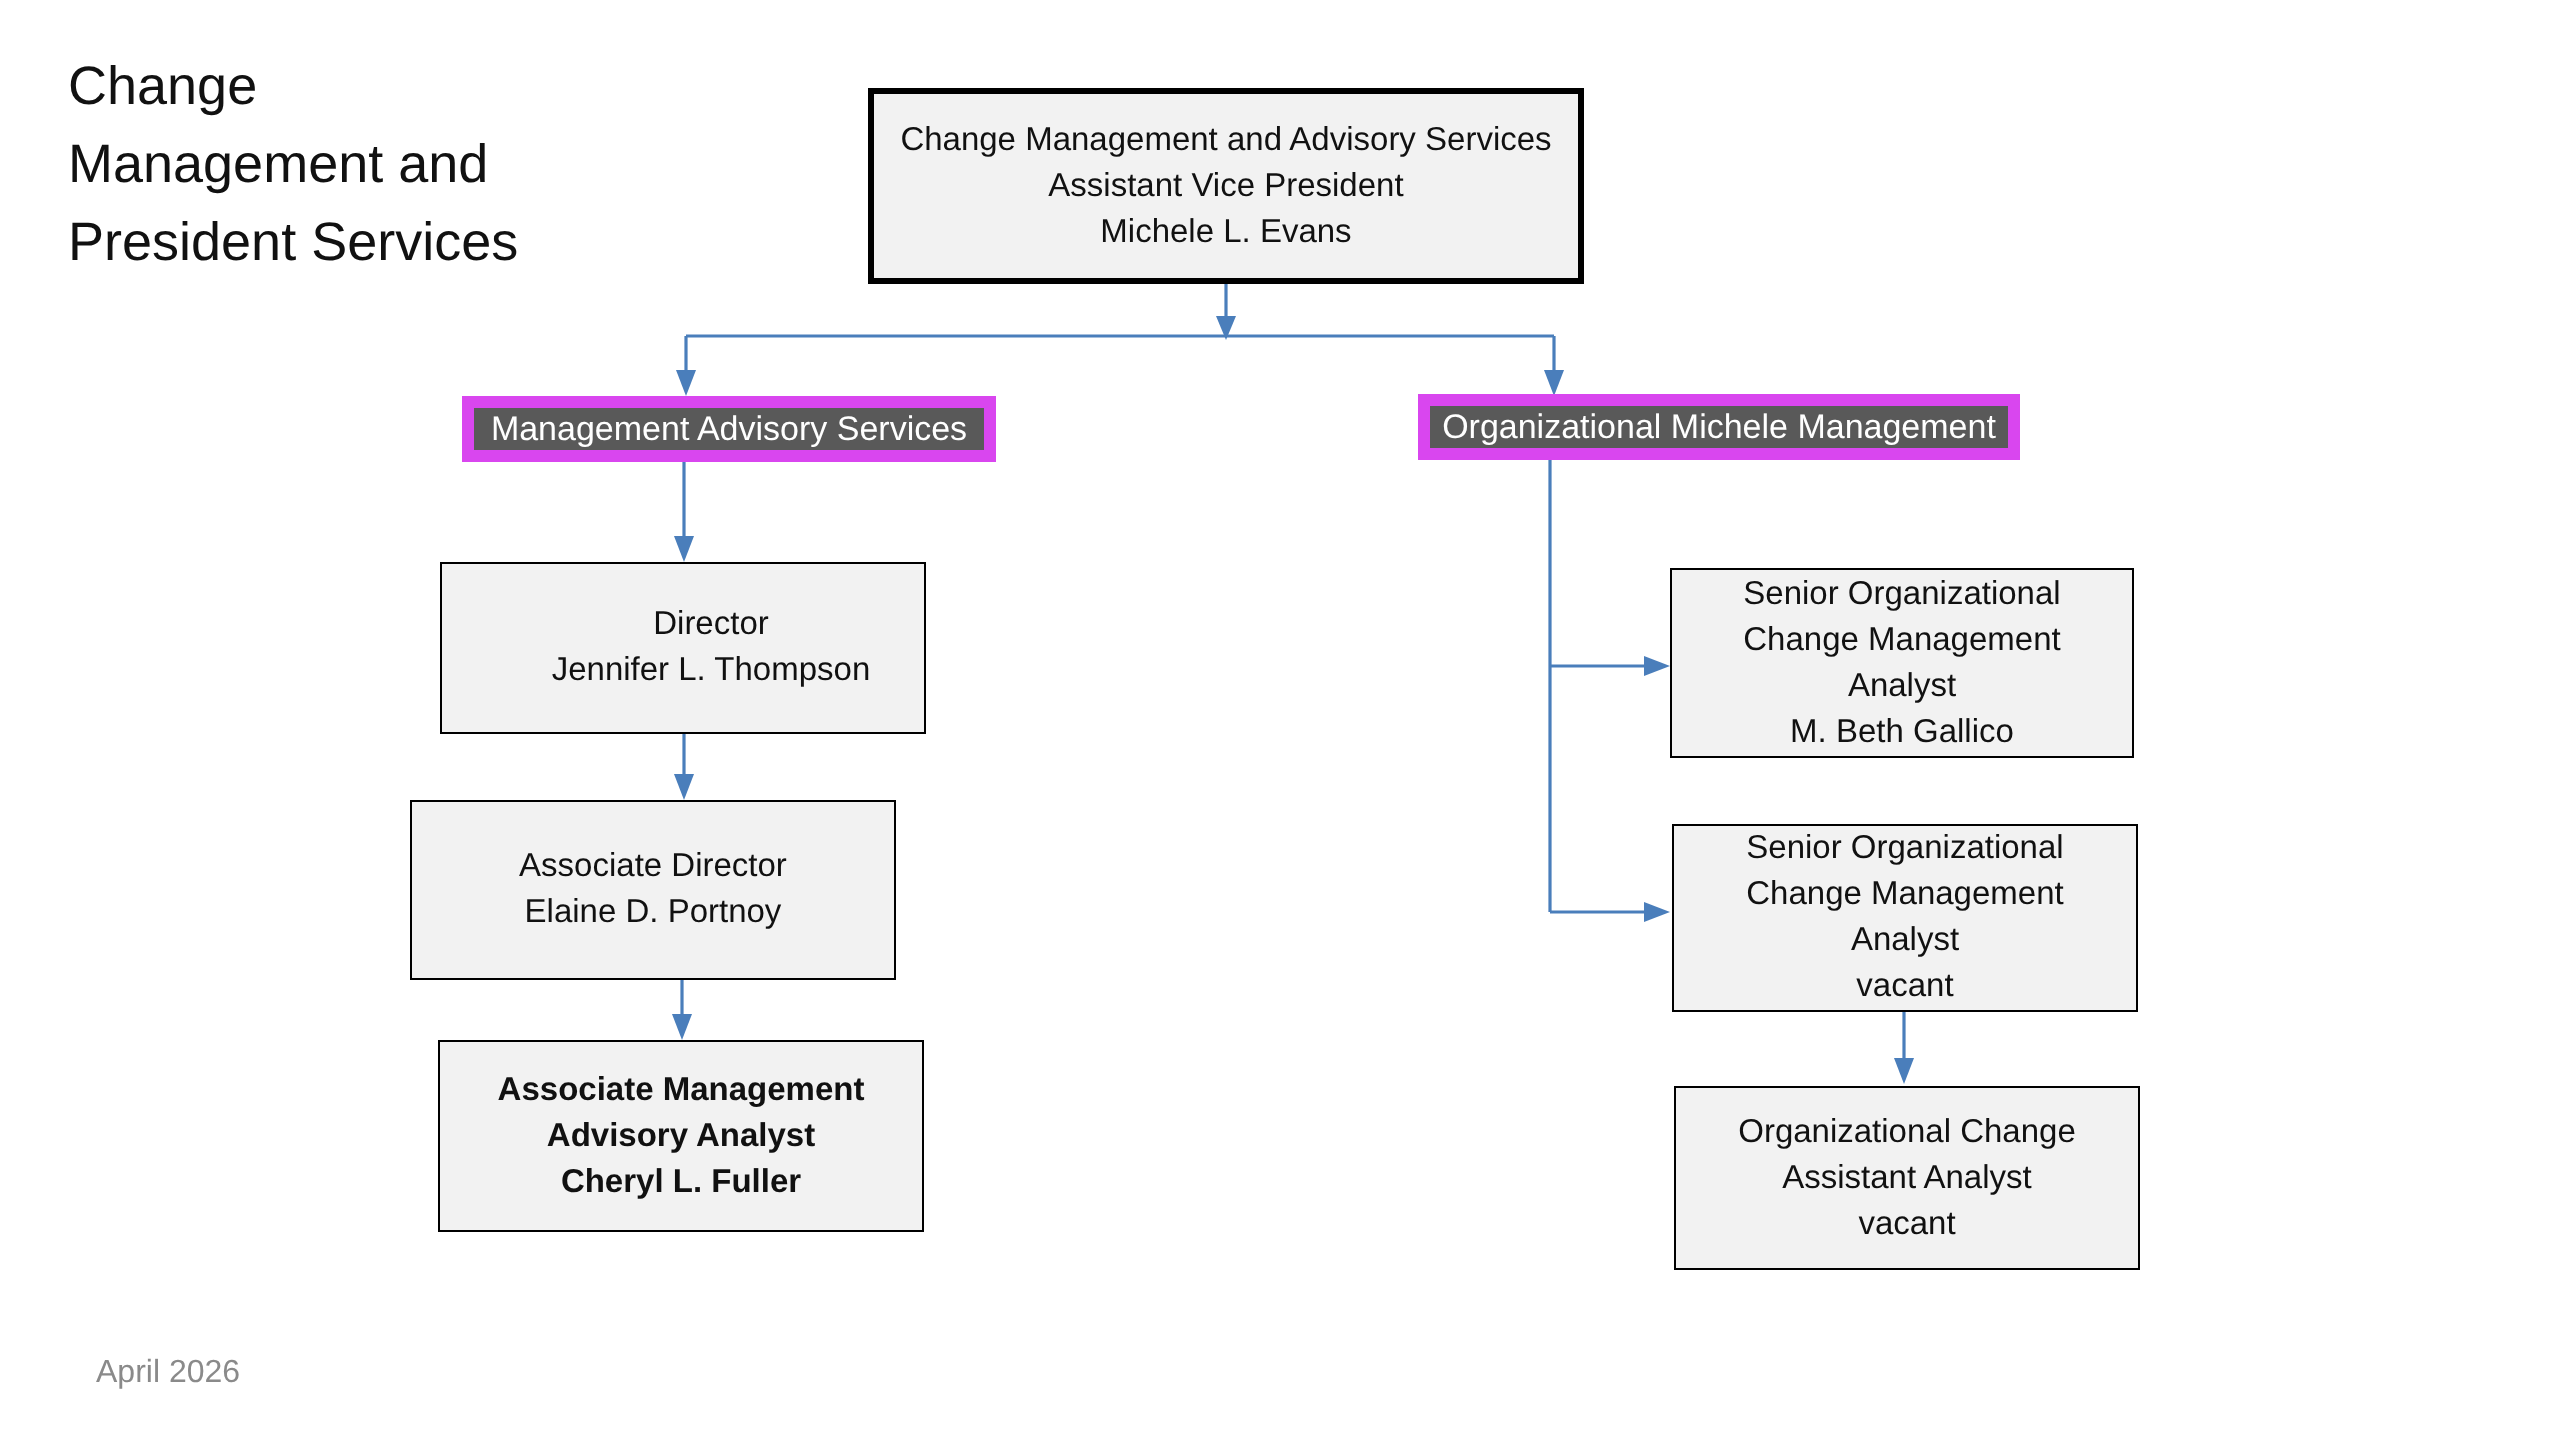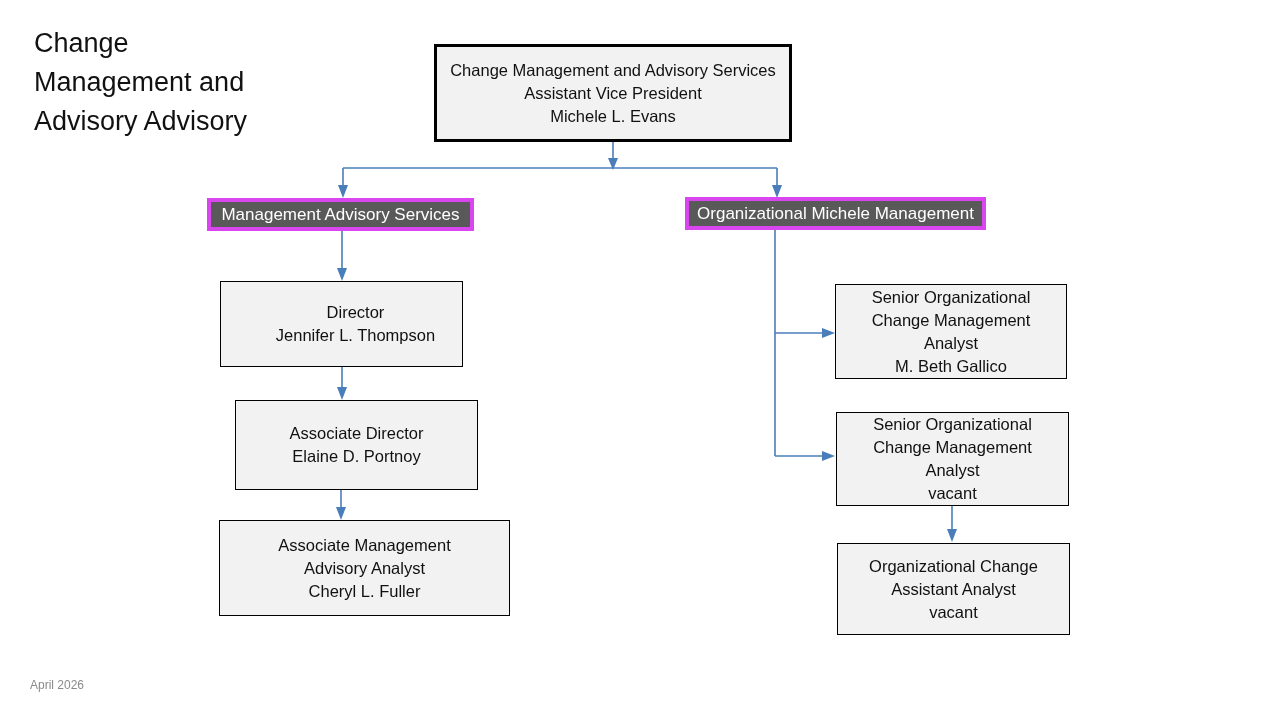--- a/index.html
+++ b/index.html
@@ -27,23 +27,23 @@
     top: 24px;
     width: 300px;
     font-size: 27px;
     line-height: 39px;
     color: #111111;
     font-family: "Liberation Sans", sans-serif;
     white-space: pre-line;
   }
   .footer-date {
     position: absolute;
-    left: 30px;
+    left: 48px;
     top: 678px;
-    font-size: 12px;
+    font-size: 16px;
     color: #8a8a8a;
     font-family: "Liberation Sans", sans-serif;
   }
   .node {
     position: absolute;
     box-sizing: border-box;
     display: flex;
     align-items: center;
     justify-content: center;
     text-align: center;
@@ -58,24 +58,25 @@
   }
   .node.root {
     background: #f2f2f2;
     border: 3px solid #000000;
     font-size: 16.5px;
     line-height: 23px;
     color: #111111;
   }
   .node.unit {
     background: #595959;
-    border: 4px solid #d946ef;
+    border: 6px solid #d946ef;
     color: #ffffff;
     font-size: 17px;
     line-height: 22px;
+    margin-left: 24px;
   }
   svg.connectors {
     position: absolute;
     left: 0; top: 0;
     width: 1280px;
     height: 720px;
     pointer-events: none;
   }
   .conn-line {
     stroke: #4a7ebb;
@@ -86,21 +87,21 @@
     fill: #4a7ebb;
   }
 </style>
 </head>
 <body>
 
 <div id="canvas">
 
   <div class="slide-title">Change
 Management and
-Advisory Advisory</div>
+President Services</div>
 
   <svg class="connectors" viewBox="0 0 1280 720" xmlns="http://www.w3.org/2000/svg">
 
     <path class="conn-line" d="M613,142 L613,162"></path>
     <polygon class="conn-head" points="613,170 608,158 618,158"></polygon>
 
     <path class="conn-line" d="M343,168 L777,168"></path>
 
     <path class="conn-line" d="M343,168 L343,188"></path>
     <polygon class="conn-head" points="343,198 338,185 348,185"></polygon>
@@ -131,24 +132,24 @@
 Assistant Vice President
 Michele L. Evans</div>
 
   <div class="node unit" style="left:207px; top:198px; width:267px; height:33px;">Management Advisory Services</div>
 
   <div class="node unit" style="left:685px; top:197px; width:301px; height:33px;">Organizational Michele Management</div>
 
   <div class="node plain" style="left:220px; top:281px; width:243px; height:86px;padding-left:28px;">Director
 Jennifer L. Thompson</div>
 
-  <div class="node plain" style="left:235px; top:400px; width:243px; height:90px;">Associate Director
+  <div class="node plain" style="left:205px; top:400px; width:243px; height:90px;">Associate Director
 Elaine D. Portnoy</div>
 
-  <div class="node plain" style="left:219px; top:520px; width:291px; height:96px;">Associate Management
+  <div class="node plain" style="left:219px; top:520px; width:243px; height:96px;font-weight:bold;">Associate Management
 Advisory Analyst
 Cheryl L. Fuller</div>
 
   <div class="node plain" style="left:835px; top:284px; width:232px; height:95px;">Senior Organizational
 Change Management
 Analyst
 M. Beth Gallico</div>
 
   <div class="node plain" style="left:836px; top:412px; width:233px; height:94px;">Senior Organizational
 Change Management

